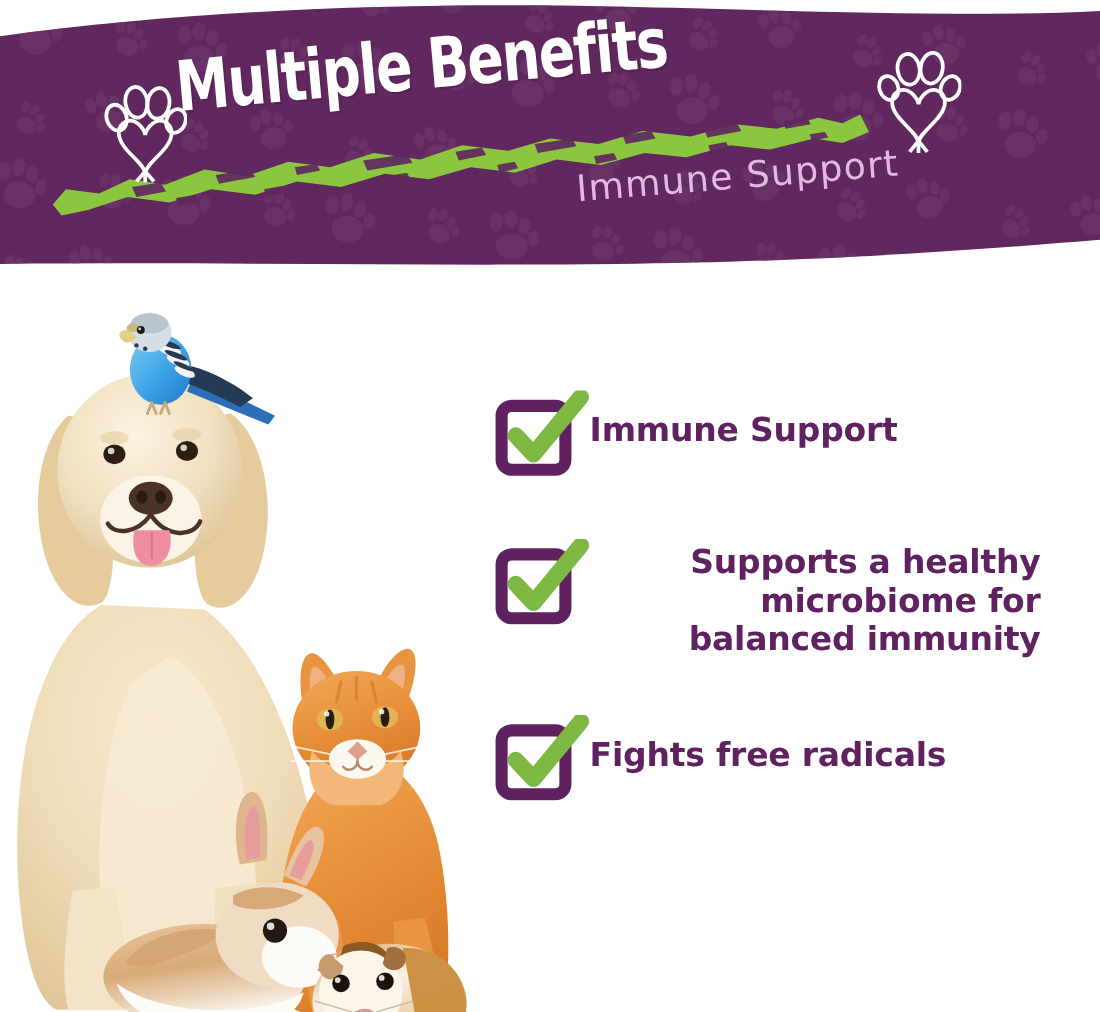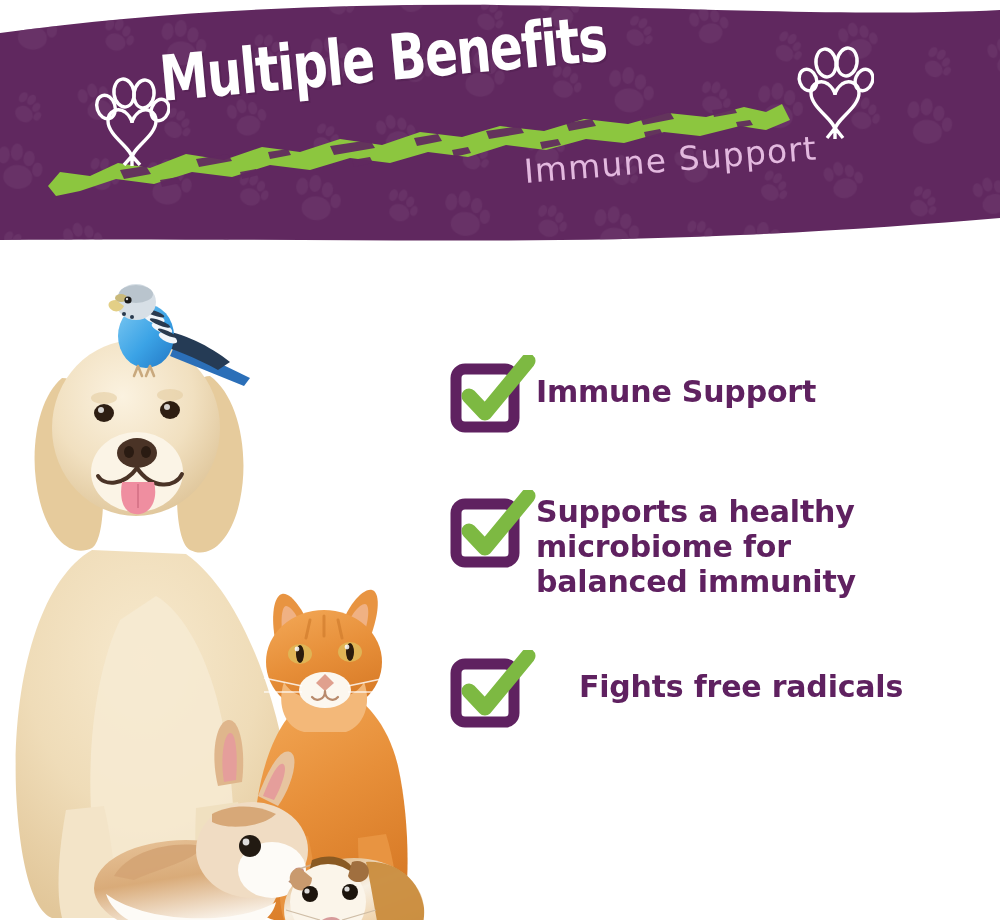--- a/index.html
+++ b/index.html
@@ -104,22 +104,22 @@
     color: #5f2160;
     font-family: "DejaVu Sans", sans-serif;
     font-weight: bold;
     font-size: 30px;
     line-height: 1.17;
     padding-top: 16px;
     width: 410px;
     letter-spacing: -0.2px;
   }
   .benefit-row[data-idx="0"] .benefit-text { padding-top: 19px; }
-  .benefit-row[data-idx="1"] .benefit-text { padding-top: 4px; }
-  .benefit-row[data-idx="2"] .benefit-text { padding-top: 19px; text-align: center; }
+  .benefit-row[data-idx="1"] .benefit-text { padding-top: 4px; text-align: right; }
+  .benefit-row[data-idx="2"] .benefit-text { padding-top: 19px; }
   .benefit-row[data-idx="3"] .benefit-text { padding-top: 6px; }
 </style>
 </head>
 <body>
 
 <div id="banner">
   <svg width="1000" height="255" viewBox="0 0 1000 255">
     <defs>
       <clipPath id="bandclip">
         <path d="M0,33 C 180,8 380,2 560,6 C 740,10 880,16 1000,10

